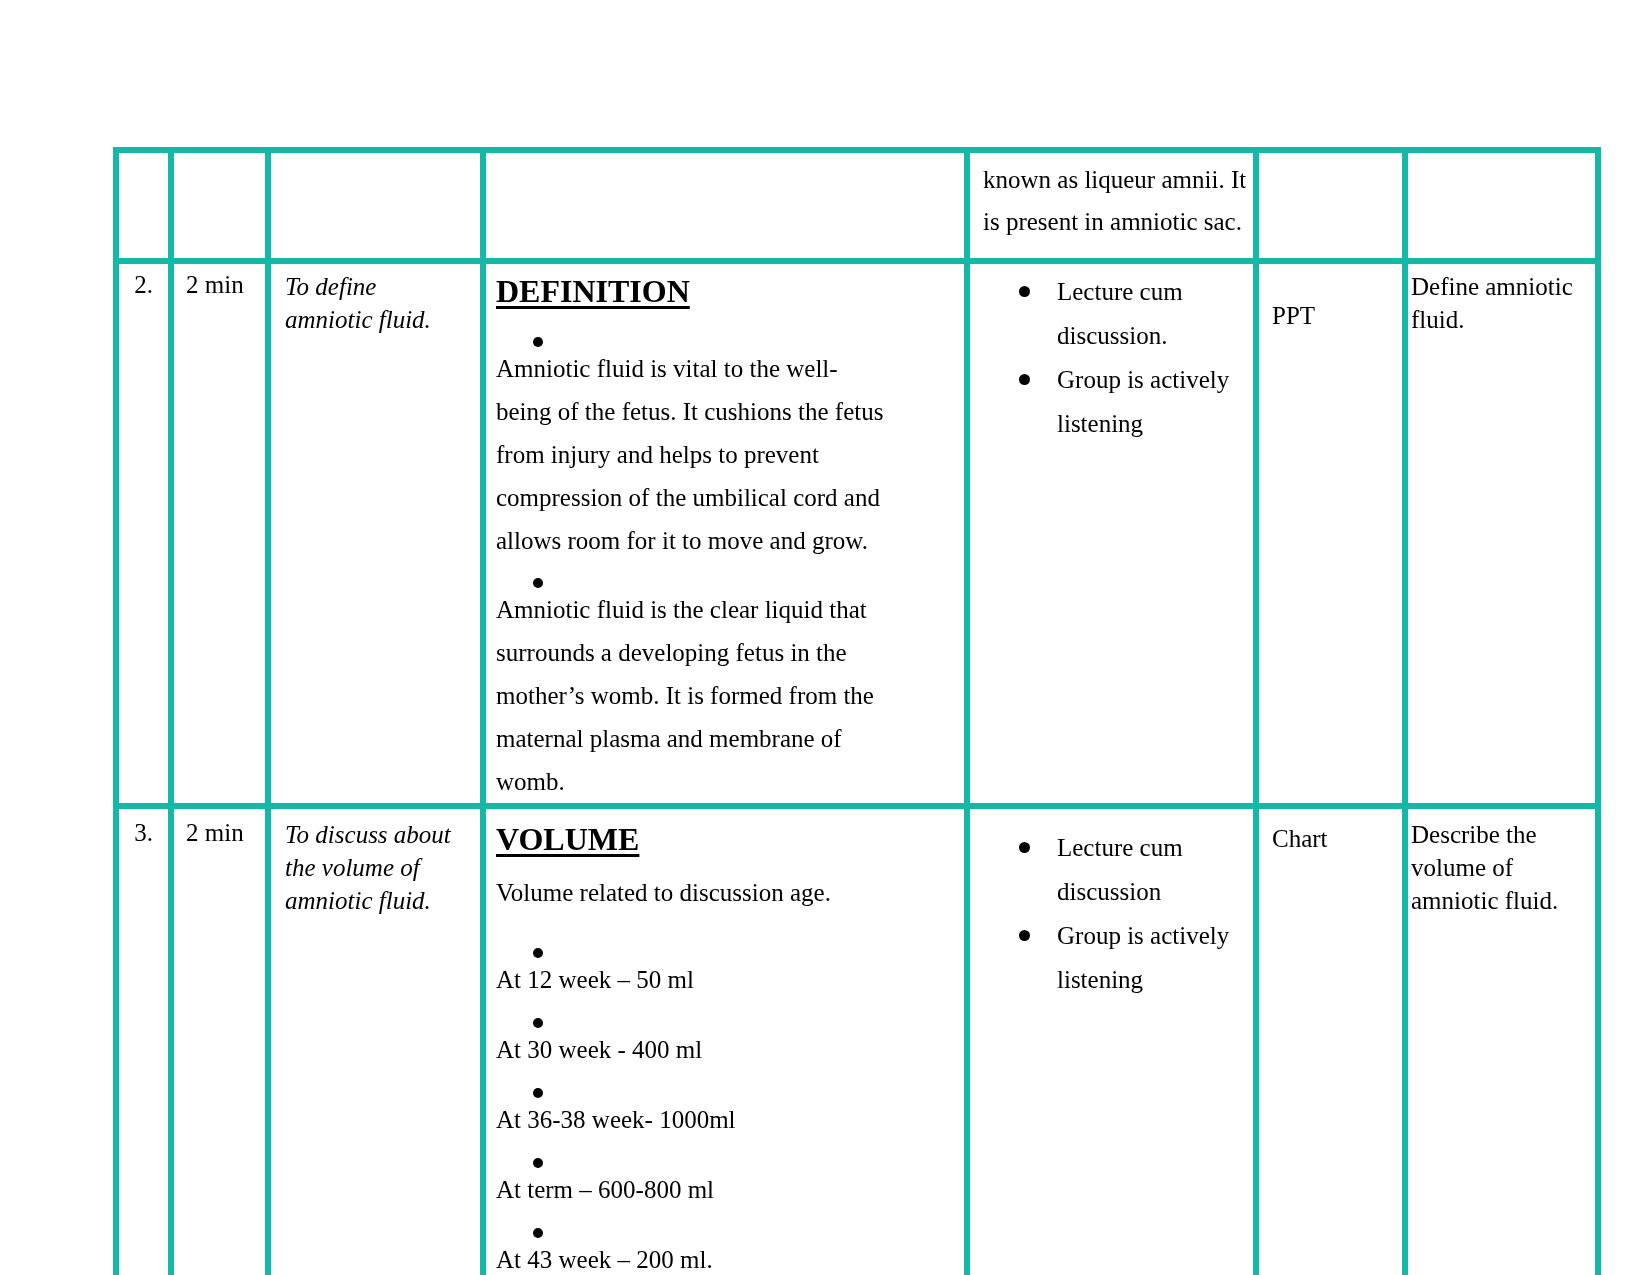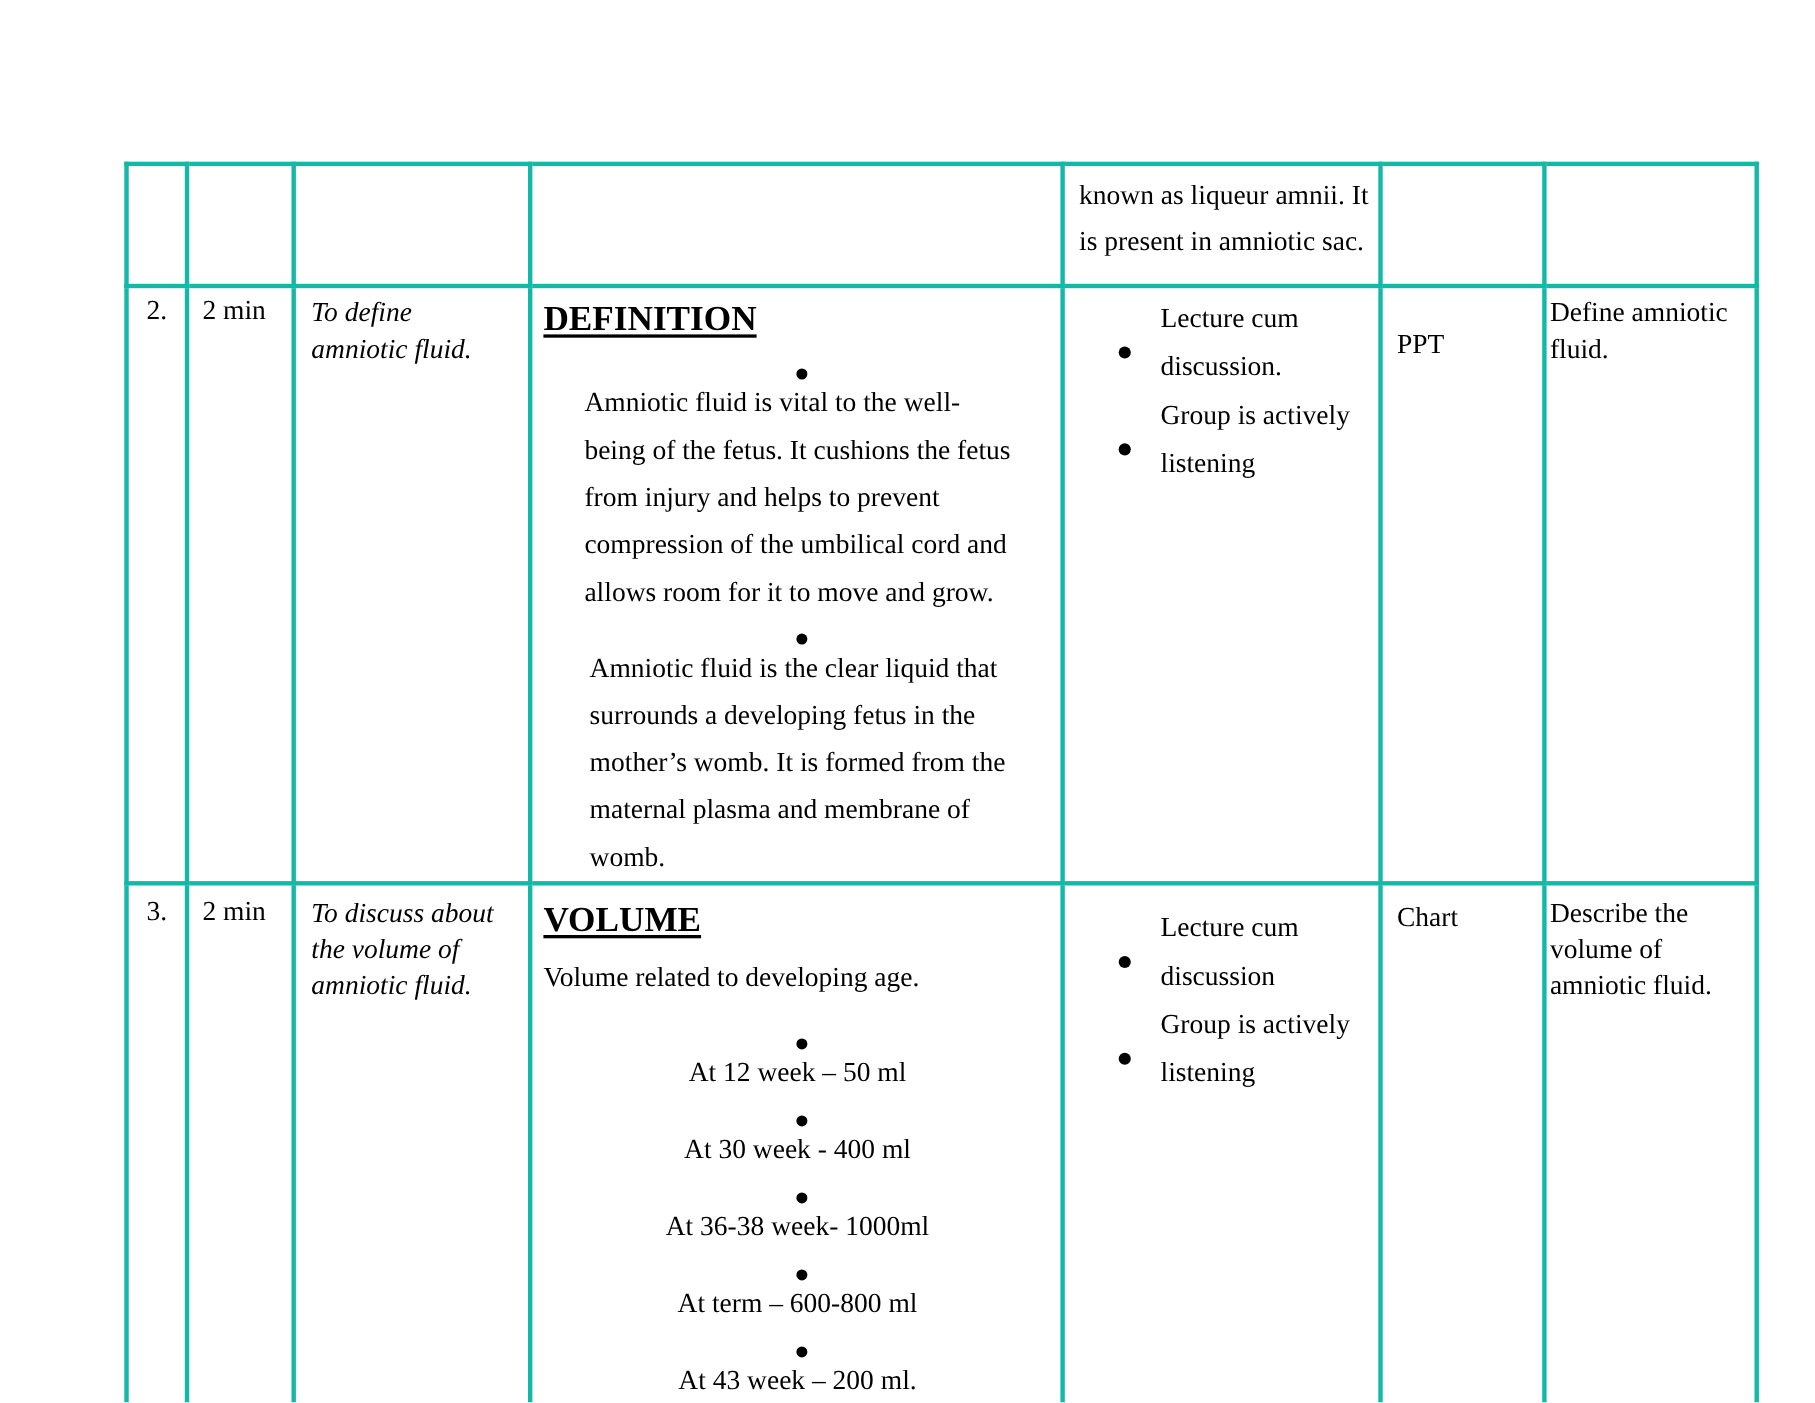--- a/index.html
+++ b/index.html
@@ -21,21 +21,21 @@
     left: 113px;
     top: 147px;
     width: 1482px;
     height: 943px;
     border-collapse: collapse;
     table-layout: fixed;
     border: 3px solid #000;
     border-bottom-width: 4px;
   }
   td {
-    border: 4px solid #14b8a6;
+    border: 6px solid #14b8a6;
     vertical-align: top;
     font-size: 25px;
     padding: 6px 8px 0 10px;
     overflow: hidden;
   }
   tr.row3 td { padding-top: 9px; }
 
   td.c-sno  { text-align: center; padding-left: 2px; padding-right: 2px; line-height: 30px; }
   td.c-time { padding-left: 12px; line-height: 30px; }
   td.c-obj  { padding-left: 14px; padding-right: 6px; line-height: 33px; font-style: italic; }
@@ -50,21 +50,21 @@
     font-weight: bold;
     font-size: 32px;
     line-height: 43px;
     text-decoration: underline;
     text-decoration-thickness: 3px;
     text-underline-offset: 4px;
   }
   .content-para { line-height: 43px; margin-top: 10px; }
 
   ul.bullets { list-style: none; margin: 0; padding: 0; }
-  ul.bullets li { display: flex; align-items: center; }
+  ul.bullets li { display: flex; }
   .dot {
     flex: none;
     width: 10px; height: 10px;
     border-radius: 50%;
     background: #000;
   }
   ul.content-bullets { margin-top: 8px; }
   ul.content-bullets.big-gap { margin-top: 18px; }
   ul.content-bullets li { line-height: 43px; flex-direction: column; }
   ul.content-bullets .dot { margin: 16px 29px 0 37px; }
@@ -169,21 +169,21 @@
       <td class="c-time">
         <div>2 min</div>
       </td>
       <td class="c-obj">
         <div class="pre">To discuss about
 the volume of
 amniotic fluid.</div>
       </td>
       <td class="c-content">
         <div class="heading">VOLUME</div>
-        <div class="content-para">Volume related to developing age.</div>
+        <div class="content-para">Volume related to discussion age.</div>
         <ul class="bullets content-bullets big-gap wide">
           <li>
             <span class="dot"></span>
             <span class="btxt pre">At 12 week – 50 ml</span>
           </li>
           <li>
             <span class="dot"></span>
             <span class="btxt pre">At 30 week - 400 ml</span>
           </li>
           <li>

